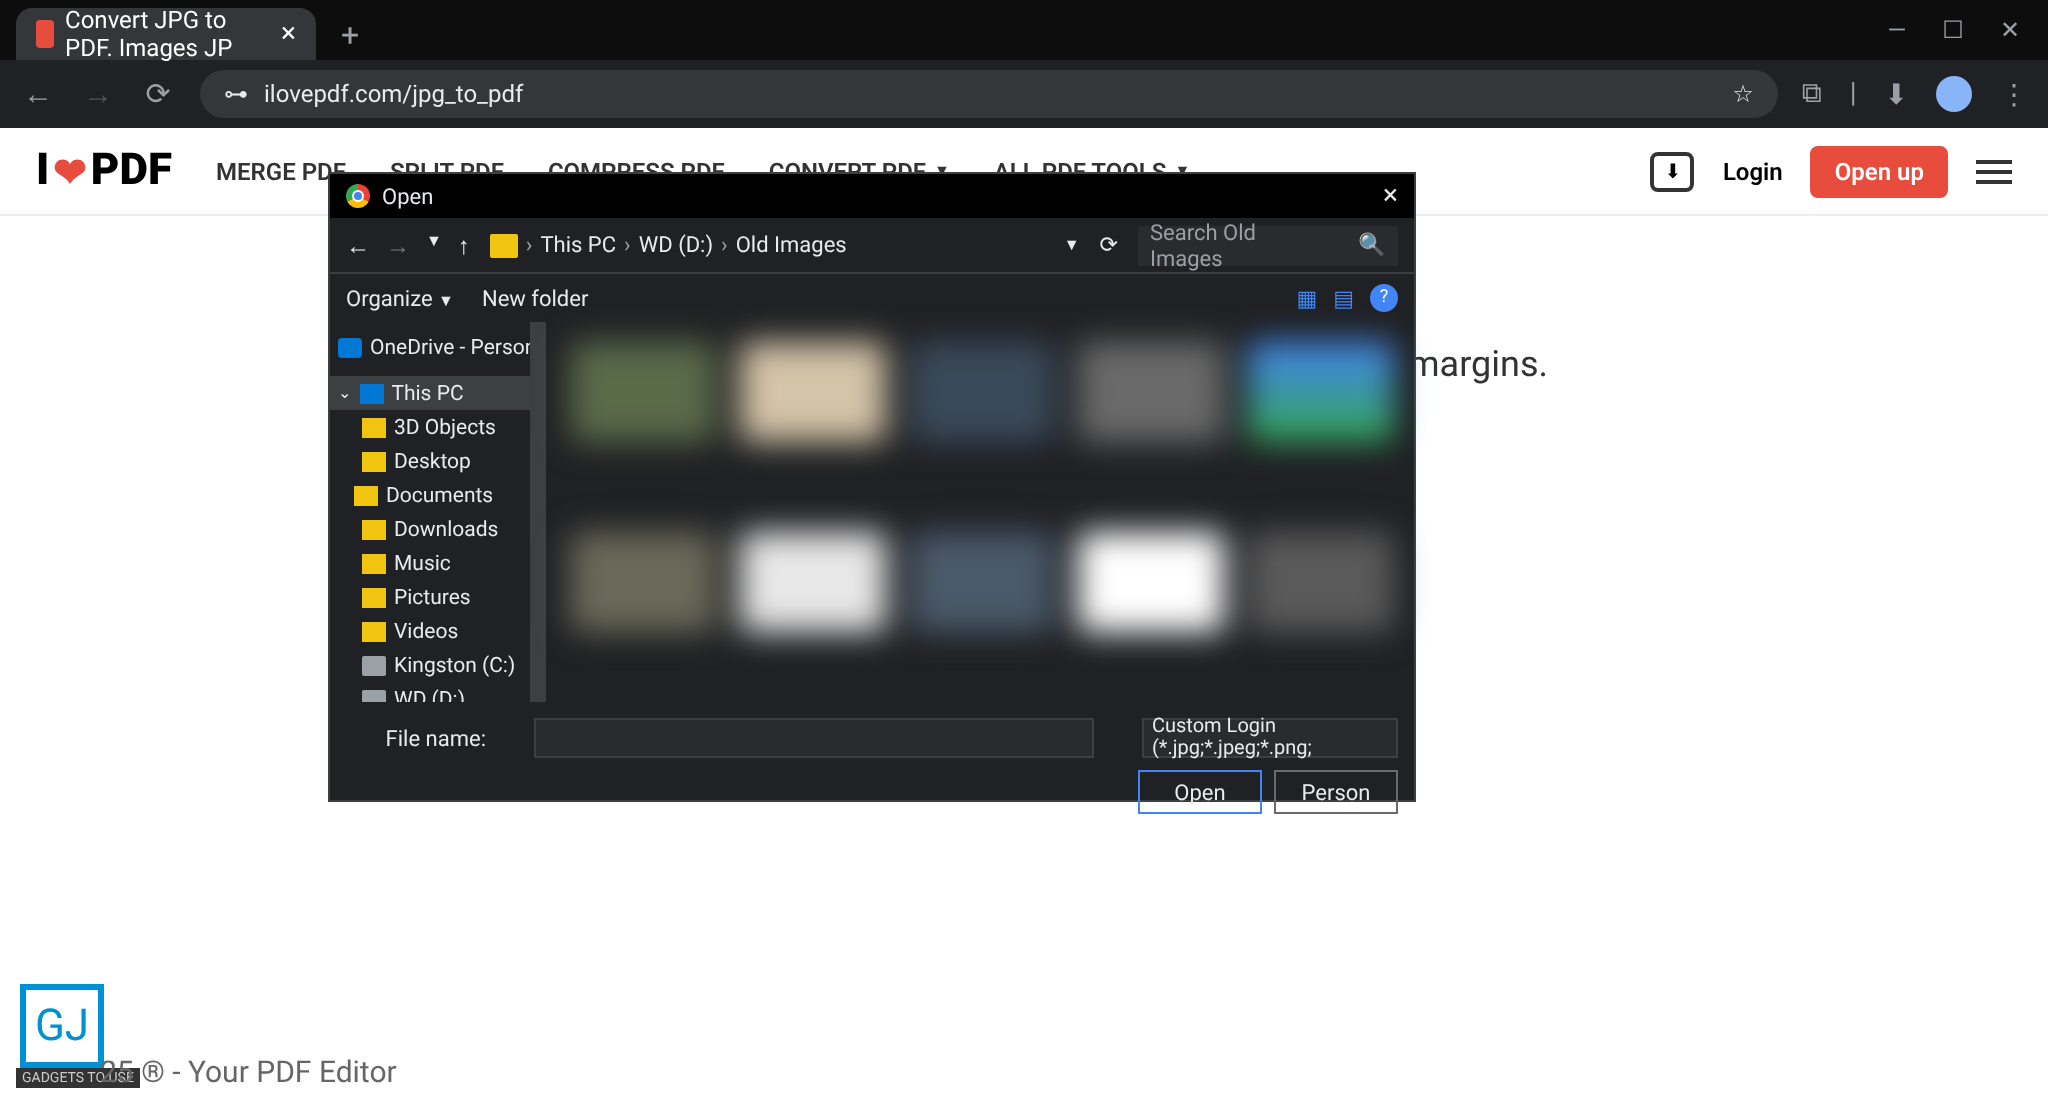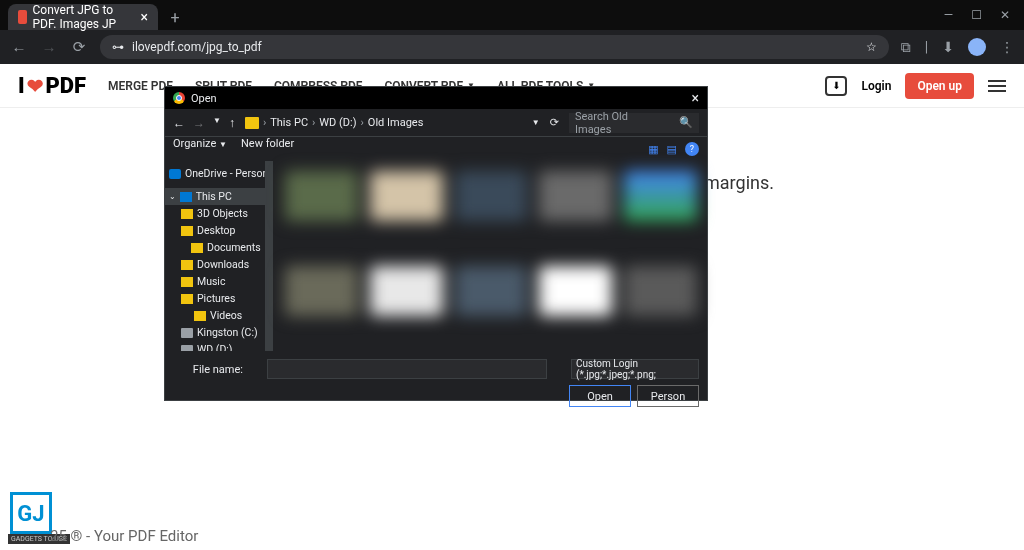--- a/index.html
+++ b/index.html
@@ -22,34 +22,34 @@
 .nav-item .caret{font-size:8px}
 .header-right{margin-left:auto;display:flex;align-items:center;gap:14px}
 .dl-ic{border:2px solid #333;border-radius:4px;width:22px;height:20px;display:flex;align-items:center;justify-content:center;font-size:10px}
 .login{font-size:12px;font-weight:600}
 .signup{background:#e74c3c;color:#fff;padding:6px 12px;border-radius:4px;font-size:12px;font-weight:600}
 .burger{display:flex;flex-direction:column;gap:3px}
 .burger span{width:18px;height:2px;background:#333}
 .page{position:relative;height:calc(100% - 108px);background:#fff}
 .partial-text{position:absolute;right:250px;top:64px;font-size:18px;color:#333}
 .footer{position:absolute;bottom:0;left:0;right:0;height:28px;font-size:15px;color:#666;padding-left:50px;display:flex;align-items:center}
-.gj{position:absolute;left:10px;bottom:16px;width:42px;height:42px;border:3px solid #0090d4;color:#0090d4;font-weight:700;font-size:22px;display:flex;align-items:center;justify-content:center}
+.gj{position:absolute;left:10px;bottom:16px;width:42px;height:42px;border:3px solid #0090d4;color:#0090d4;font-weight:400;font-size:22px;display:flex;align-items:center;justify-content:center}
 .sub{position:absolute;left:8px;bottom:6px;background:#333;color:#ccc;font-size:7px;padding:1px 3px}
 .dialog{position:absolute;left:164px;top:86px;width:544px;height:315px;background:#202124;border:1px solid #3c4043;color:#e8eaed;font-size:11px;z-index:100}
 .dlg-title{height:22px;background:#000;display:flex;align-items:center;padding:0 8px;gap:6px}
 .chrome-ic{width:12px;height:12px;border-radius:50%;background:conic-gradient(#ea4335 0 120deg,#fbbc05 120deg 240deg,#34a853 240deg 360deg);position:relative}
 .chrome-ic::after{content:"";position:absolute;inset:3px;background:#4285f4;border-radius:50%;border:1px solid #fff}
 .dlg-close{margin-left:auto;font-size:14px}
 .dlg-nav{height:28px;display:flex;align-items:center;padding:0 8px;gap:10px;border-bottom:1px solid #3c4043}
 .nav-arrows{display:flex;gap:8px;font-size:12px}
 .bc{display:flex;align-items:center;gap:4px;flex:1;font-size:11px}
 .bc .sep{color:#9aa0a6}
 .folder-ic{width:14px;height:12px;background:#f1c40f;border-radius:1px}
 .search-box{width:130px;height:20px;background:#2a2b2e;display:flex;align-items:center;padding:0 6px;gap:15px;color:#9aa0a6}
-.dlg-toolbar{height:24px;display:flex;padding:0 8px;gap:14px}
+.dlg-toolbar{height:24px;display:flex;align-items:center;padding:0 8px;gap:14px}
 .view-ic{margin-left:auto;display:flex;gap:8px;align-items:center}
 .help-ic{width:14px;height:14px;border-radius:50%;background:#4285f4;color:#fff;display:flex;align-items:center;justify-content:center;font-size:9px}
 .dlg-body{display:flex;height:190px}
 .tree{width:100px;padding:4px 0;overflow:hidden}
 .tree-item{display:flex;align-items:center;gap:4px;padding:2px 4px;font-size:10.5px;white-space:nowrap}
 .tree-item.sel{background:#3c4043}
 .tree-ic{width:12px;height:10px;flex-shrink:0}
 .ic-od{background:#0078d4;border-radius:2px}
 .ic-pc{background:#0078d4}
 .ic-fld{background:#f1c40f}
@@ -196,37 +196,37 @@
           <span>This PC</span>
         </div>
       <div class="tree-item" style="padding-left:16px">
           <span class="tree-ic ic-fld"></span>
           <span>3D Objects</span>
         </div>
       <div class="tree-item" style="padding-left:16px">
           <span class="tree-ic ic-fld"></span>
           <span>Desktop</span>
         </div>
-      <div class="tree-item" style="padding-left:26px">
+      <div class="tree-item" style="padding-left:12px">
           <span class="tree-ic ic-fld"></span>
           <span>Documents</span>
         </div>
       <div class="tree-item" style="padding-left:16px">
           <span class="tree-ic ic-fld"></span>
           <span>Downloads</span>
         </div>
       <div class="tree-item" style="padding-left:16px">
           <span class="tree-ic ic-fld"></span>
           <span>Music</span>
         </div>
       <div class="tree-item" style="padding-left:16px">
           <span class="tree-ic ic-fld"></span>
           <span>Pictures</span>
         </div>
-      <div class="tree-item" style="padding-left:29px">
+      <div class="tree-item" style="padding-left:16px">
           <span class="tree-ic ic-fld"></span>
           <span>Videos</span>
         </div>
       <div class="tree-item" style="padding-left:16px">
           <span class="tree-ic ic-drive"></span>
           <span>Kingston (C:)</span>
         </div>
       <div class="tree-item" style="padding-left:16px">
           <span class="tree-ic ic-drive"></span>
           <span>WD (D:)</span>

